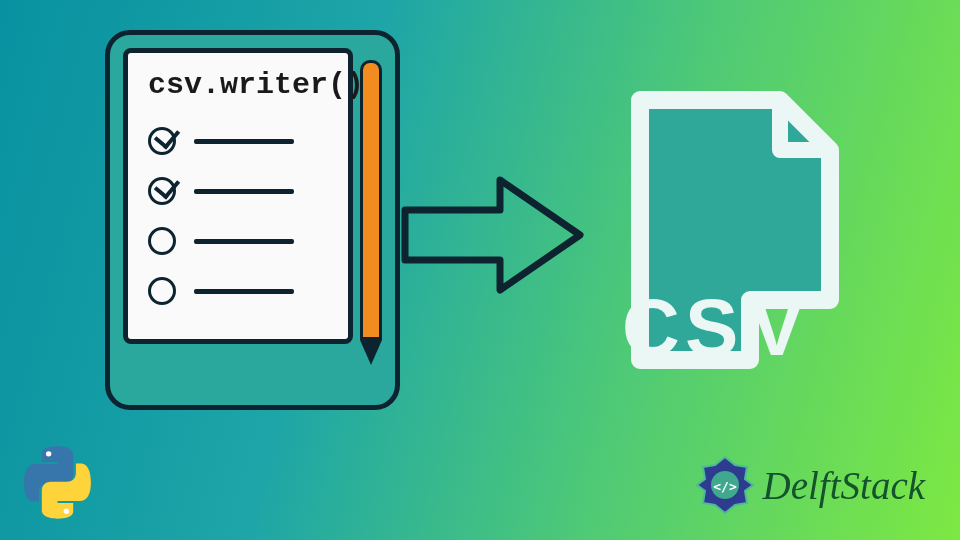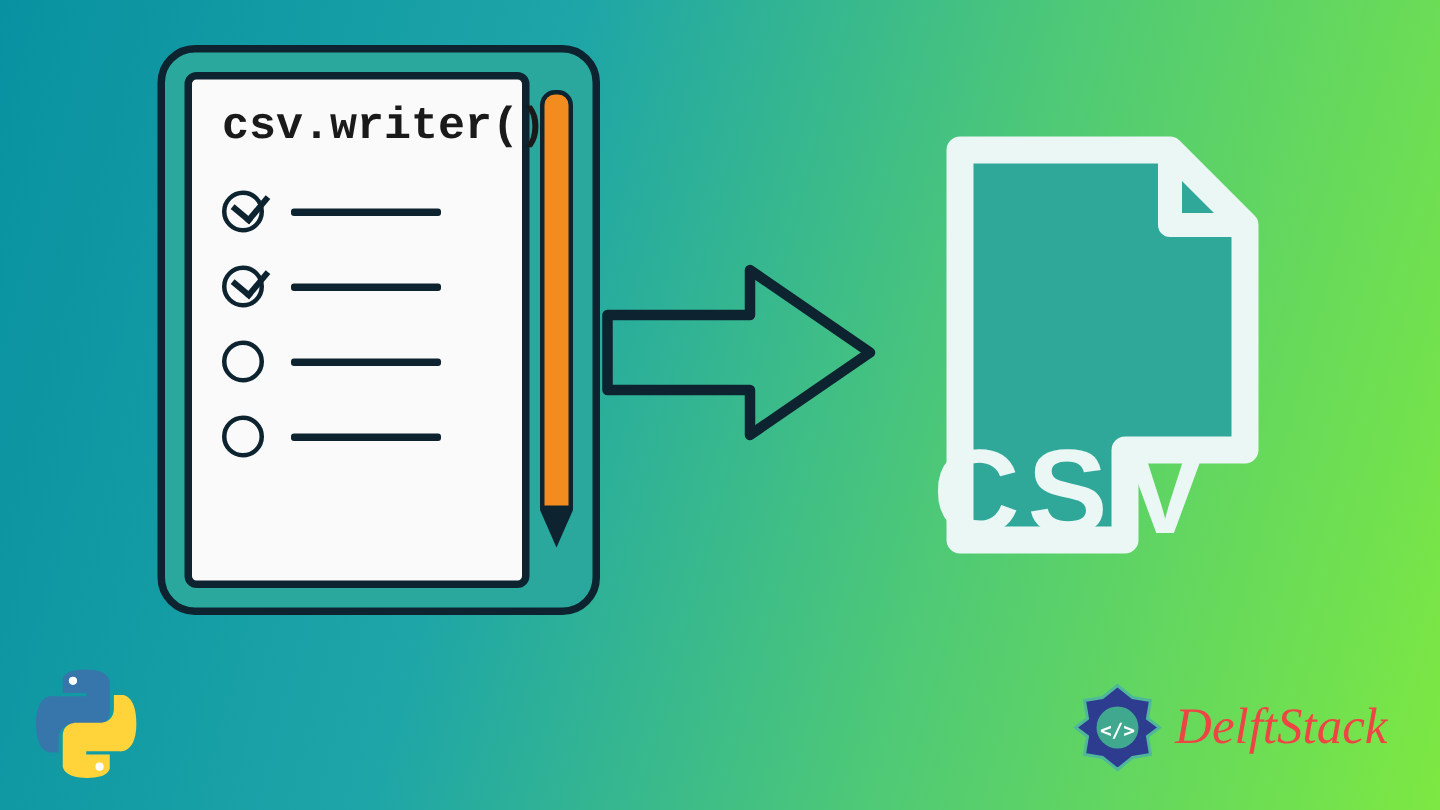--- a/index.html
+++ b/index.html
@@ -23,21 +23,21 @@
       inset: 0;
       background: #2aa89e;
       border-radius: 25px;
       border: 5px solid #0d2430;
     }
     .notepad-page {
       position: absolute;
       left: 18px;
       top: 18px;
       width: 230px;
-      height: 344px;
+      height: 296px;
       background: #fafafa;
       border: 5px solid #0d2430;
       border-radius: 8px;
       padding: 15px 20px;
     }
     .notepad-title {
       font-family: 'Courier New', monospace;
       font-size: 30px;
       font-weight: bold;
       color: #1a1a1a;
@@ -120,22 +120,22 @@
       position: absolute;
       right: 35px;
       bottom: 25px;
       display: flex;
       align-items: center;
       gap: 8px;
     }
     .delftstack-text {
       font-family: Georgia, serif;
       font-style: italic;
-      font-size: 34px;
-      color: #ef4444;
+      font-size: 39px;
+      color: #14532d;
       font-weight: 500;
     }
     .delftstack-emblem {
       width: 60px;
       height: 60px;
     }
   </style>
 </head>
 <body>
 

